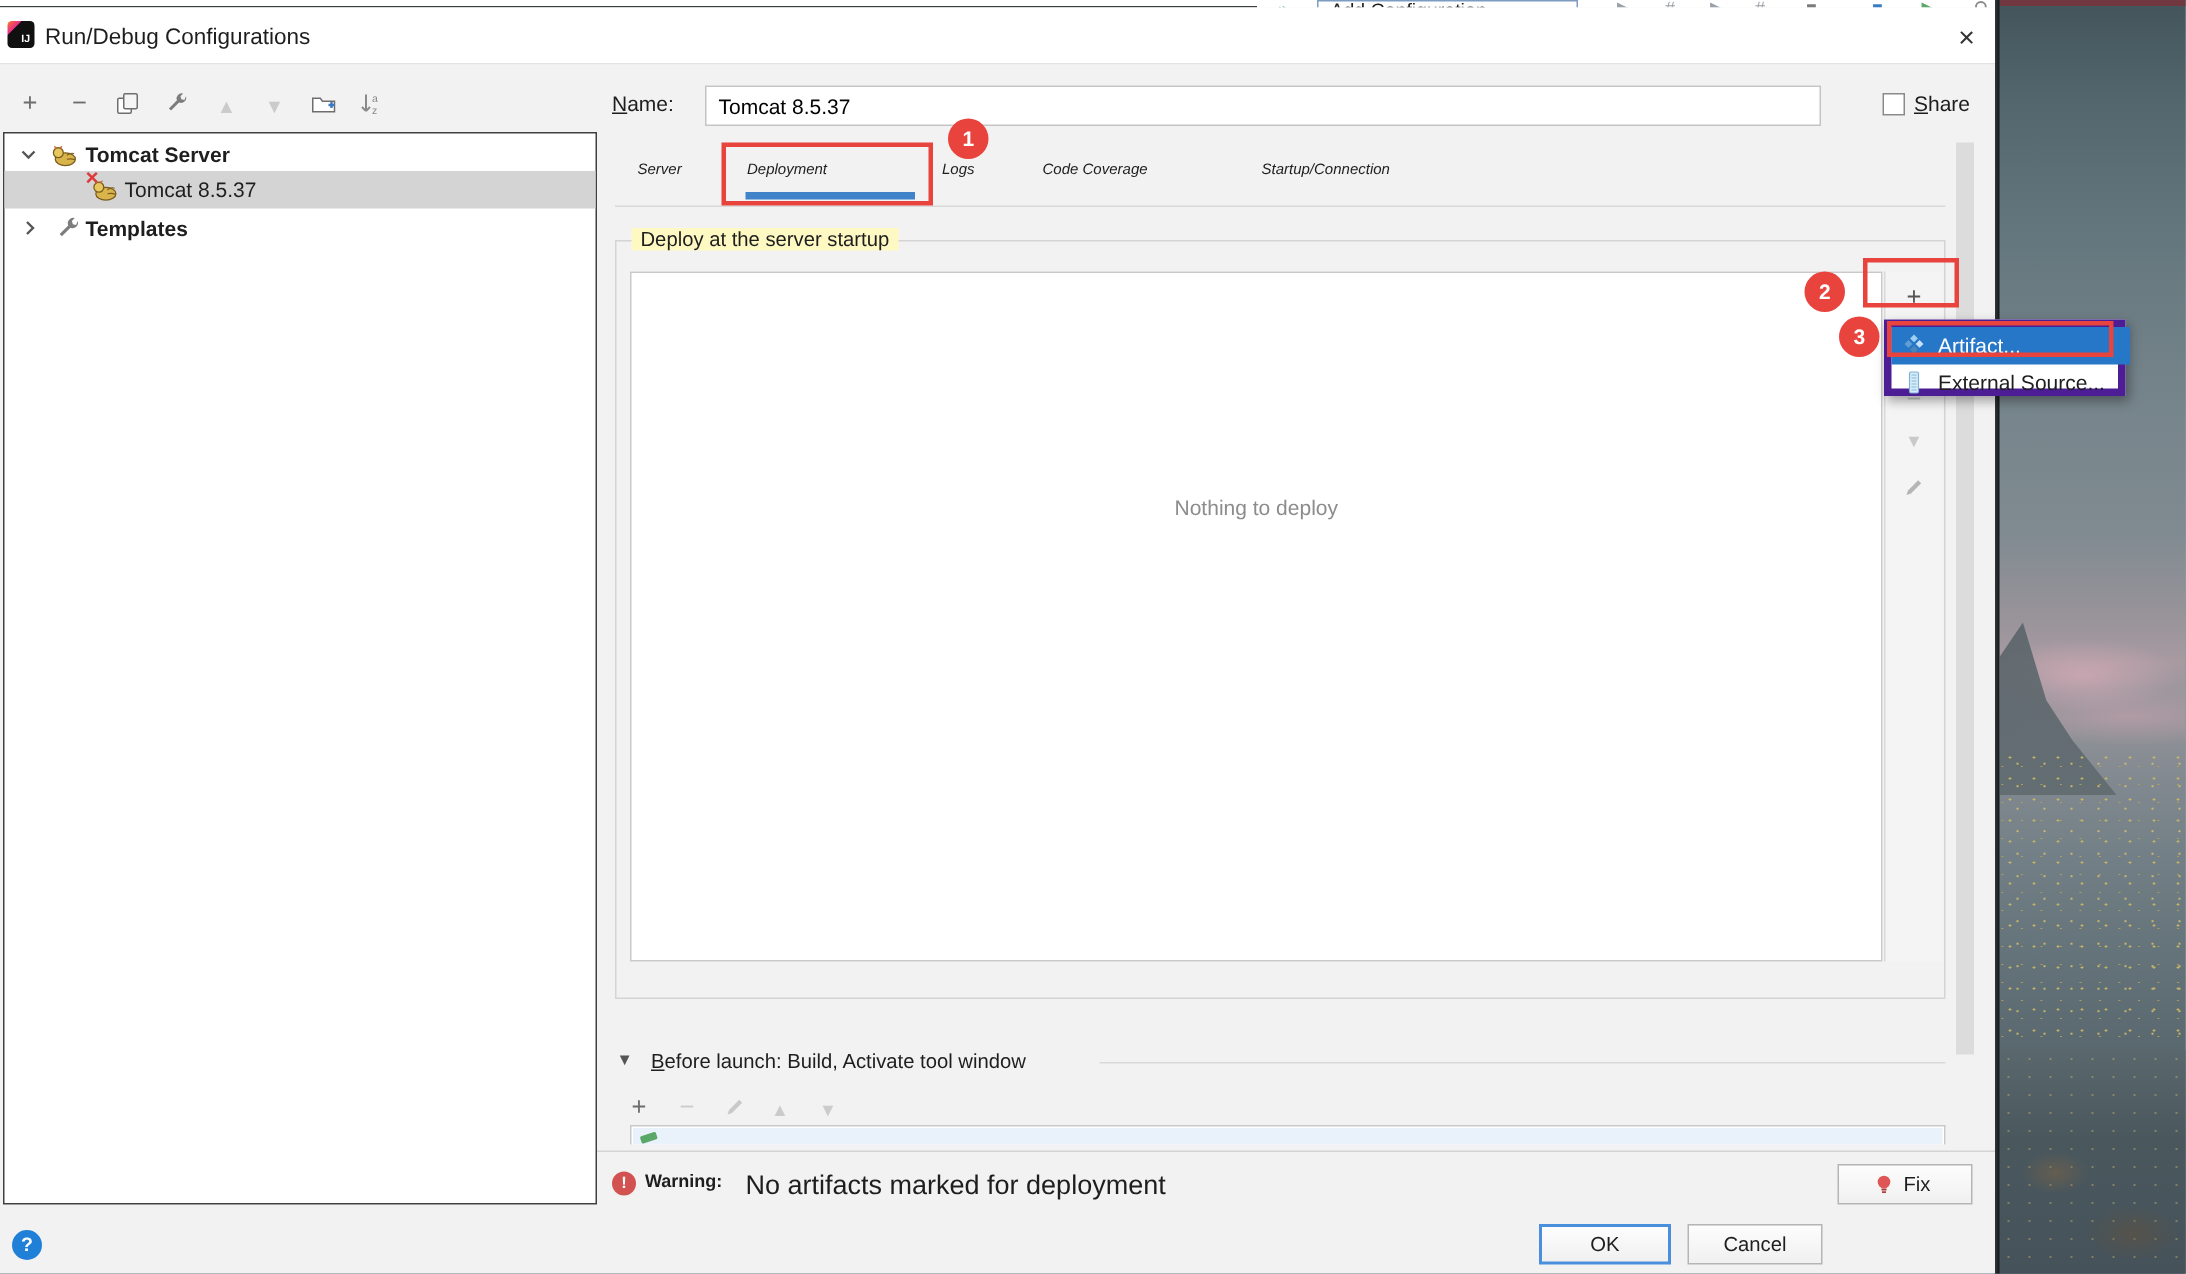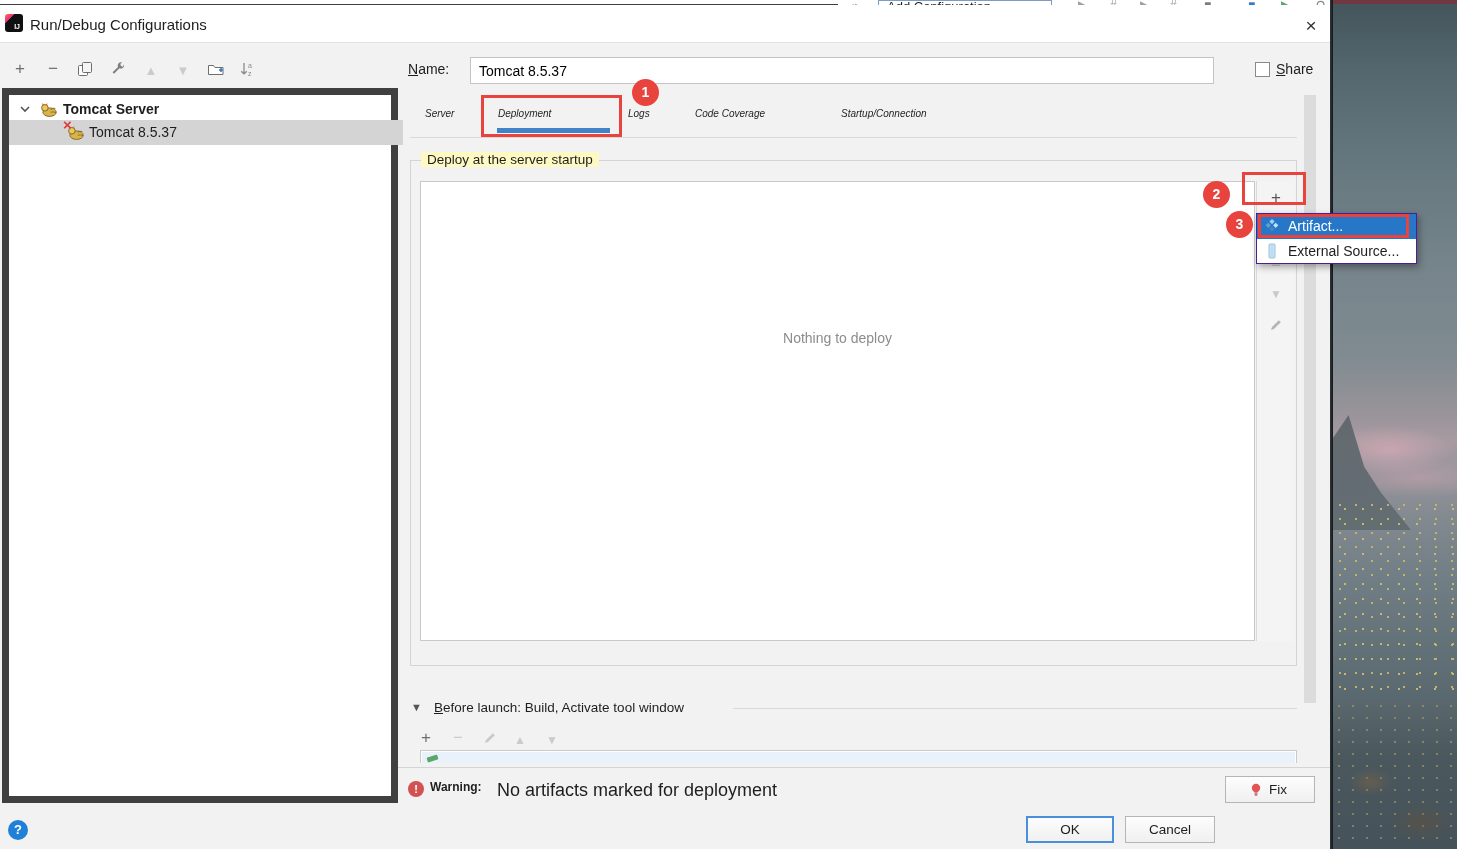--- a/index.html
+++ b/index.html
@@ -59,21 +59,21 @@
     font-size:19px; line-height:24px; color:#333; cursor:pointer; }
 
   
   .tb-icon { position:absolute; width:20px; height:20px; text-align:center;
     font-size:17px; line-height:20px; color:#6e6e6e; }
   .tb-icon.disabled { color:#cbcbcb; }
   .tb-icon svg { display:block; margin:2px auto 0; }
 
   
   #tree-panel { left:2px; top:88px; width:396px; height:715px; background:#fff;
-    border:7px solid #404040; }
+    border:1px solid #404040; }
   .tree-row { position:absolute; left:0; width:394px; height:25px; font-size:14px;
     line-height:25px; white-space:nowrap; }
   .tree-row.selected { background:#d4d4d4; }
   .tree-label { position:absolute; top:0; }
   .bold { font-weight:bold; }
   .chev { position:absolute; top:6px; }
   .row-icon { position:absolute; top:4px; width:17px; height:17px; }
   .red-x { position:absolute; left:-4px; top:-7px; color:#e0383a; font-weight:bold;
     font-size:15px; line-height:15px; }
 
@@ -104,21 +104,21 @@
     border-left:1px solid #d9d9d9; }
   .side-icon { position:absolute; left:9px; width:20px; height:20px; text-align:center;
     font-size:17px; line-height:20px; color:#555; }
   .side-icon.disabled { color:#c9c9c9; }
 
   
   #scroll-thumb { left:1304px; top:95px; width:12px; height:608px; background:#dcdcdc; }
 
   
   #popup { left:1256px; top:213px; width:161px; height:51px; background:#fff;
-    border:1px solid #4c1d95; box-shadow:2px 3px 7px rgba(0,0,0,.35); z-index:50; }
+    border:5px solid #4c1d95; box-shadow:2px 3px 7px rgba(0,0,0,.35); z-index:50; }
   .popup-row { position:absolute; left:0; width:159px; height:25px; font-size:14px;
     line-height:25px; cursor:pointer; }
   #popup-row-artifact { top:0; background:#2677c8; color:#fff; }
   #popup-row-external { top:25px; color:#1e1e1e; }
   .popup-icon { position:absolute; left:7px; top:4px; width:16px; height:16px; }
   .popup-text { position:absolute; left:31px; }
 
   
   #bl-collapse { left:411px; top:701px; font-size:11px; color:#555; }
   #bl-label { left:434px; top:700px; font-size:13.5px; }
@@ -248,20 +248,29 @@
       <svg width="17" height="17" viewBox="0 0 16 16">
         <ellipse cx="9" cy="10.5" rx="6.3" ry="4" fill="#d9b44a" stroke="#7a5c1e" stroke-width=".8"></ellipse>
         <circle cx="4.6" cy="6.4" r="3.1" fill="#e8c85e" stroke="#7a5c1e" stroke-width=".8"></circle>
         <path d="M2.6 4.4 1.9 2l2.3 1.2z M6.4 4.4 7.1 2 4.8 3.2z" fill="#c4703a"></path>
         <path d="M10 8q2.5-1.8 4.5-1M10 10.5q3-.6 5 .4" stroke="#7a5c1e" stroke-width=".7" fill="none"></path>
       </svg>
       <span class="red-x">×</span>
     </span>
     <span class="tree-label" style="left:80px;">Tomcat 8.5.37</span>
   </div>
+  <div class="tree-row" style="top:51px;">
+    <svg class="chev" style="left:11px;" width="12" height="12" viewBox="0 0 12 12">
+      <polyline points="4,2 8,6 4,10" fill="none" stroke="#555" stroke-width="1.6"></polyline>
+    </svg>
+    <svg class="row-icon" style="left:34px;" viewBox="0 0 16 16">
+      <path d="M14 3.2a3.4 3.4 0 0 1-4.6 4.1L4 12.7 2.6 11.3 8 5.9A3.4 3.4 0 0 1 12.1 1.3L10.3 3.1l.6 2 2 .6z" fill="#7d7d7d"></path>
+    </svg>
+    <span class="tree-label bold" style="left:54px;">Templates</span>
+  </div>
 </div>
 
 <span class="abs ul-first" id="name-label">Name:</span>
 <input class="abs" id="name-input" value="Tomcat 8.5.37" style="">
 <div class="abs" id="share-box"></div>
 <span class="abs ul-first" id="share-label">Share</span>
 
 <div class="tab" style="left:425px;">Server</div>
 <div class="tab" style="left:498px;">Deployment</div>
 <div class="tab" style="left:628px;">Logs</div>

